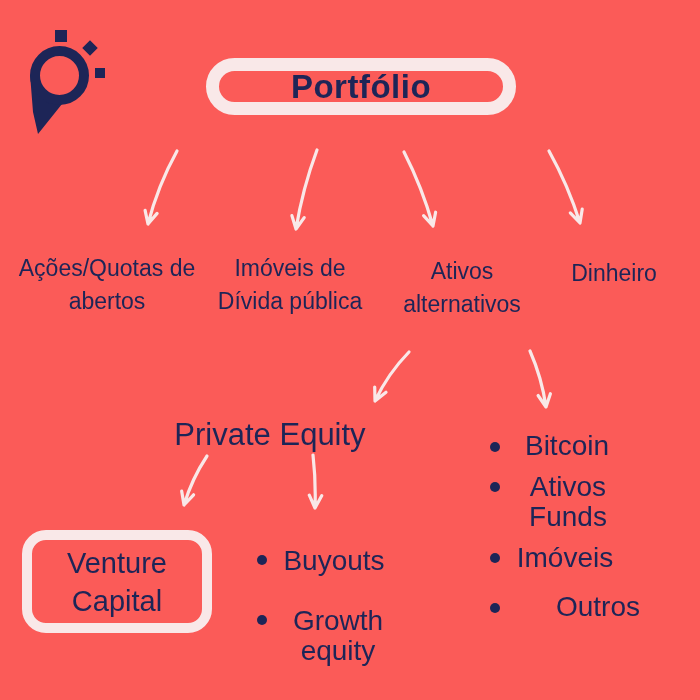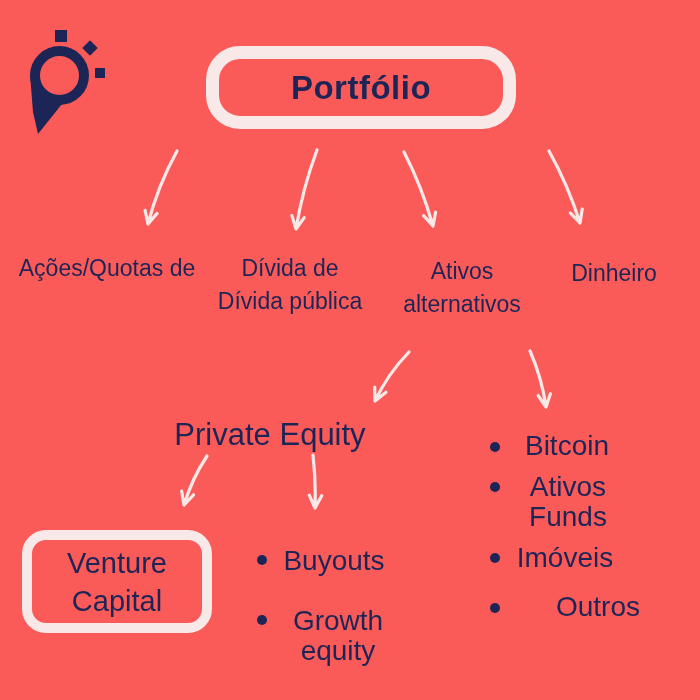--- a/index.html
+++ b/index.html
@@ -15,21 +15,21 @@
   
   .node-box{
     box-sizing:border-box;
     border:13px solid #F9E8E8;
     border-radius:34px;
     background:transparent;
     display:flex;align-items:center;justify-content:center;
     flex-direction:column;
   }
   #portfolio-box{
-    left:206px;top:46px;width:310px;height:83px;
+    left:206px;top:58px;width:310px;height:57px;
   }
   #portfolio-box .title{
     font-size:33px;font-weight:bold;letter-spacing:0.5px;
   }
 
   
   .cat{
     transform:translateX(-50%);
     font-size:23px;line-height:33px;white-space:nowrap;
   }
@@ -88,23 +88,24 @@
     <path d="M 207 456 Q 191.87905222370787 478.8003714519445 184 505 M 181.7 491.2 L 184 505 L 193.6 494.8" fill="none" stroke="#F9E8E8" stroke-width="3.2" stroke-linecap="round" stroke-linejoin="round"></path>
     <path d="M 313 455 Q 315.99857752471337 481.4245819801995 315 508 M 309.3 495.2 L 315 508 L 321.7 495.7" fill="none" stroke="#F9E8E8" stroke-width="3.2" stroke-linecap="round" stroke-linejoin="round"></path>
   </svg>
 
 <div id="portfolio-box" class="abs node-box">
   <div class="title">Portfólio</div>
 </div>
 
 <div id="cat-acoes" class="abs cat center-txt">
   <div>Ações/Quotas de</div>
+  <div>abertos</div>
 </div>
 <div id="cat-titulos" class="abs cat center-txt">
-  <div>Dívida de</div>
+  <div>Imóveis de</div>
   <div>Dívida pública</div>
 </div>
 <div id="cat-ativos" class="abs cat center-txt">
   <div>Ativos</div>
   <div>alternativos</div>
 </div>
 <div id="cat-dinheiro" class="abs cat center-txt">
   <div>Dinheiro</div>
 </div>
 

